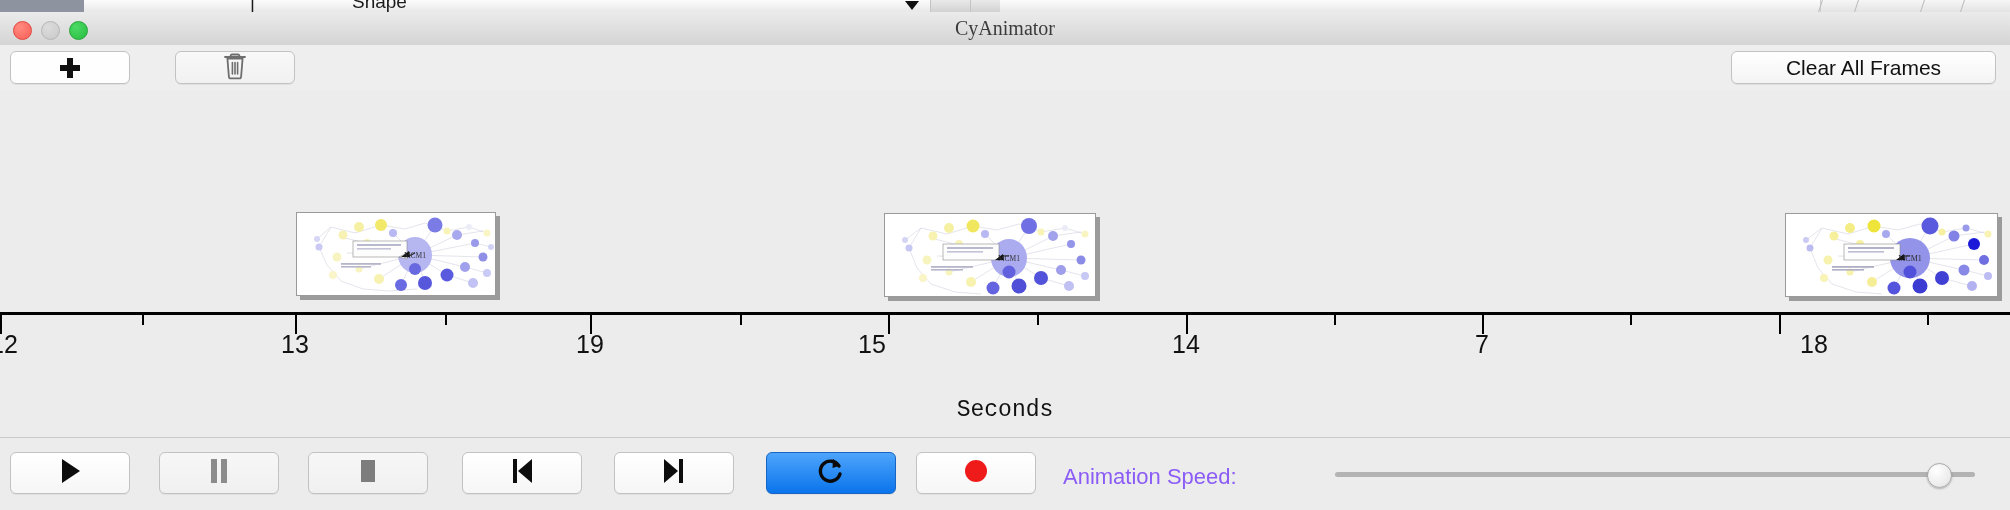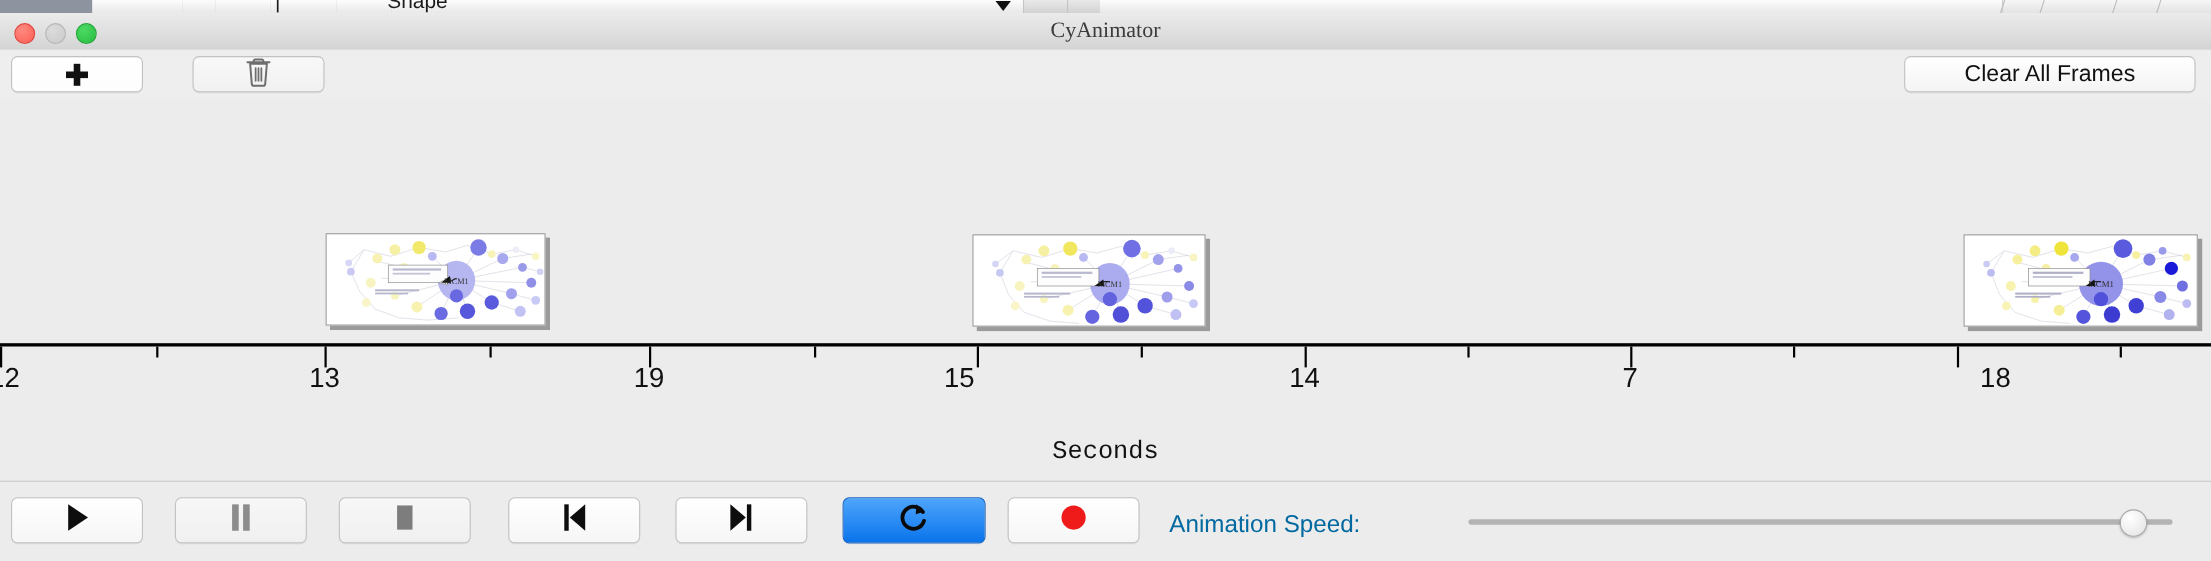--- a/index.html
+++ b/index.html
@@ -253,21 +253,21 @@
     position: absolute;
     left: 50%; top: 50%;
     transform: translate(-50%,-50%);
   }
 
   .speed-label {
     position: absolute;
     left: 1063px;
     top: 26px;
     font-size: 22px;
-    color: #0369a1;
+    color: #8b5cf6;
     white-space: nowrap;
     font-family: "Liberation Sans", sans-serif;
   }
   .slider {
     position: absolute;
     left: 1335px;
     top: 34px;
     width: 640px;
     height: 5px;
     border-radius: 3px;

